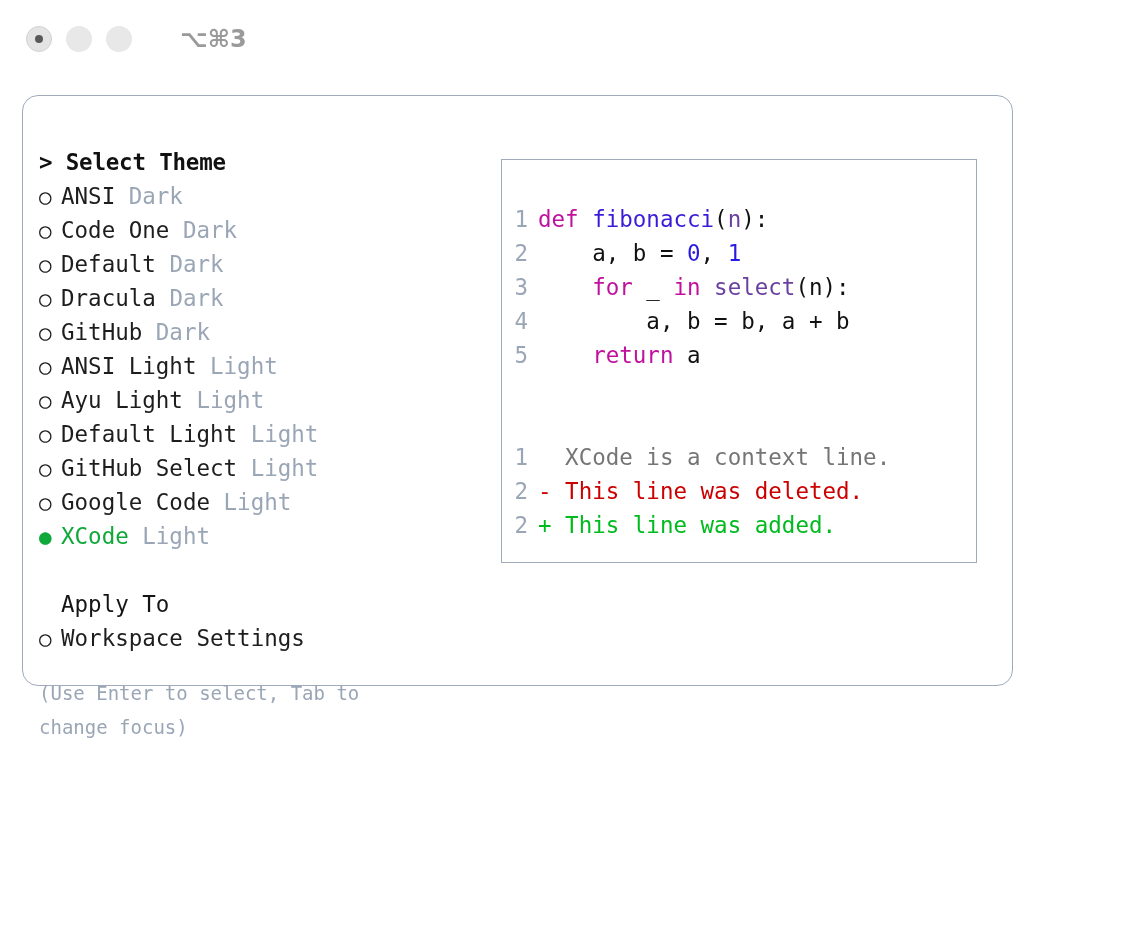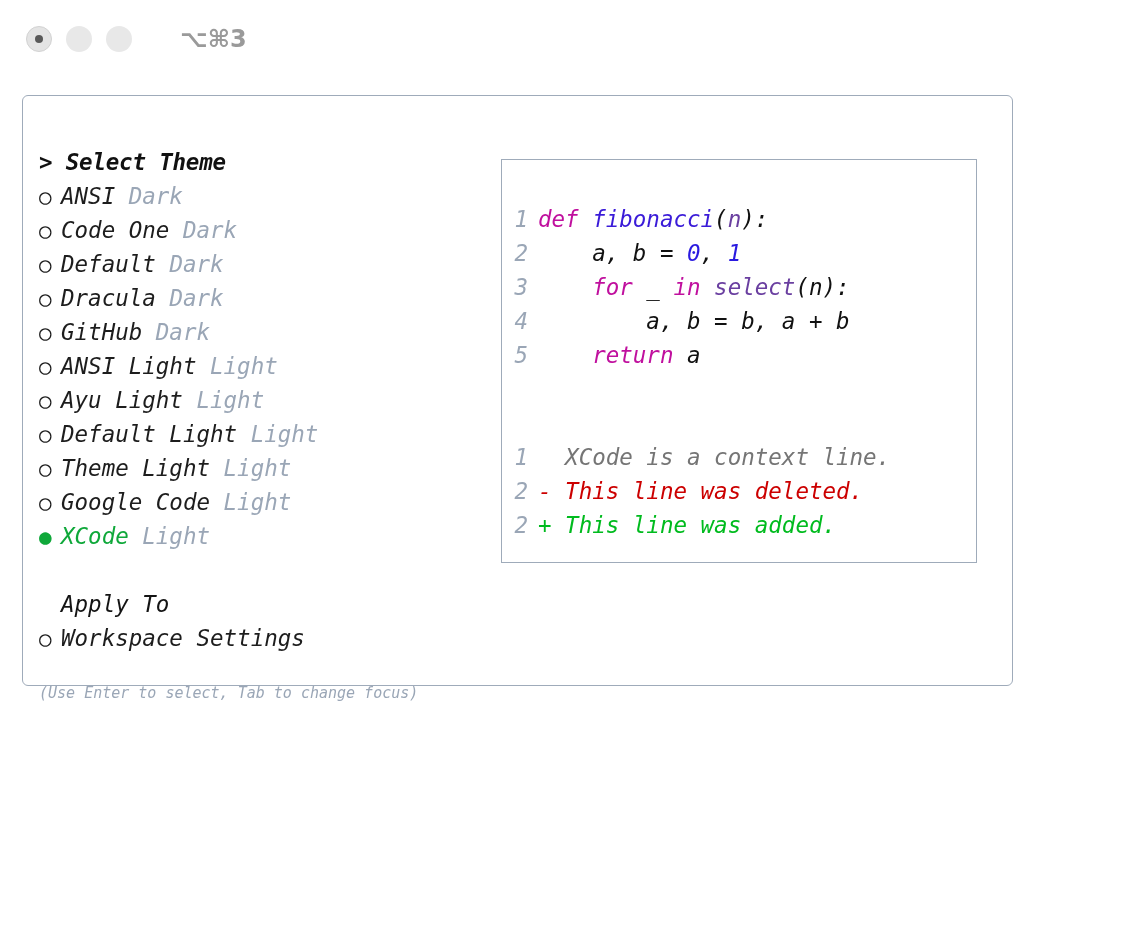--- a/index.html
+++ b/index.html
@@ -61,24 +61,23 @@
   }
 
   
   .panel {
     position: absolute;
     left: 22px;
     top: 95px;
     width: 991px;
     height: 591px;
     border: 1.6px solid #9fabba;
-    border-radius: 6px;
+    border-radius: 16px;
     box-sizing: border-box;
     background: #ffffff;
-    font-style: italic;
   }
 
   
   .left-col {
     position: absolute;
     left: 16px;
     top: 49px;
     width: 460px;
   }
   .row {
@@ -113,21 +112,21 @@
     color: #9aa6b6;
   }
   .spacer { height: 34px; }
   .section-label {
     padding-left: 22px;
     font-weight: normal;
     color: #141414;
   }
   .hint {
     margin-top: 21px;
-    font-size: 15px;
+    font-size: 19px;
     line-height: 34px;
     color: #9aa6b6;
     width: 400px;
   }
 
   
   .right-col {
     position: absolute;
     left: 478px;
     top: 49px;
@@ -213,21 +212,21 @@
     <div class="row">
       <span class="marker bullet-empty">○</span><span>ANSI Light</span> <span class="tag">Light</span>
     </div>
     <div class="row">
       <span class="marker bullet-empty">○</span><span>Ayu Light</span> <span class="tag">Light</span>
     </div>
     <div class="row">
       <span class="marker bullet-empty">○</span><span>Default Light</span> <span class="tag">Light</span>
     </div>
     <div class="row">
-      <span class="marker bullet-empty">○</span><span>Theme Light</span> <span class="tag">Light</span>
+      <span class="marker bullet-empty">○</span><span>GitHub Select</span> <span class="tag">Light</span>
     </div>
     <div class="row">
       <span class="marker bullet-empty">○</span><span>Google Code</span> <span class="tag">Light</span>
     </div>
     <div class="row">
       <span class="marker bullet-filled">●</span><span class="name-sel">XCode</span> <span class="tag">Light</span>
     </div>
 
     <div class="spacer"></div>
 

